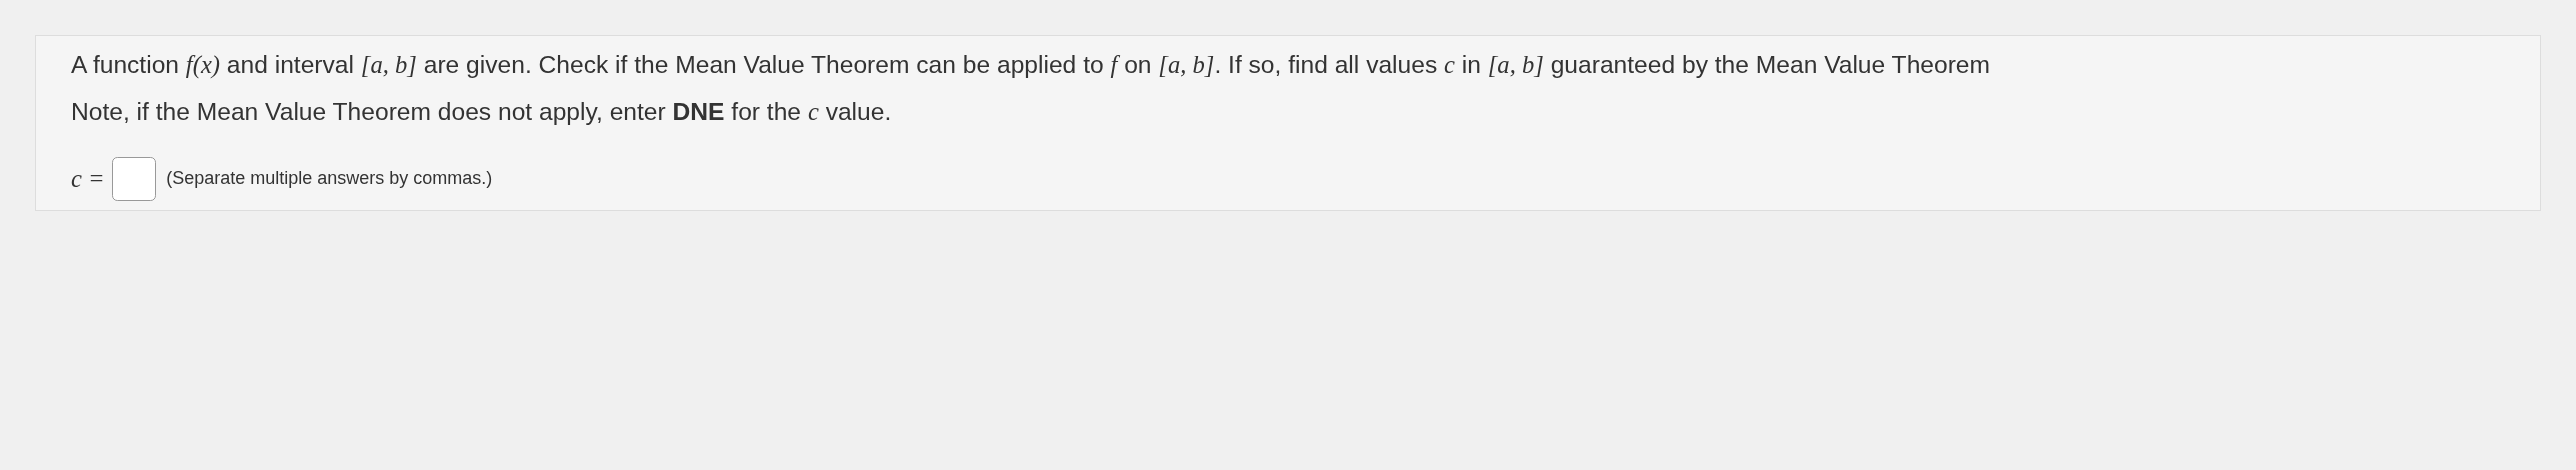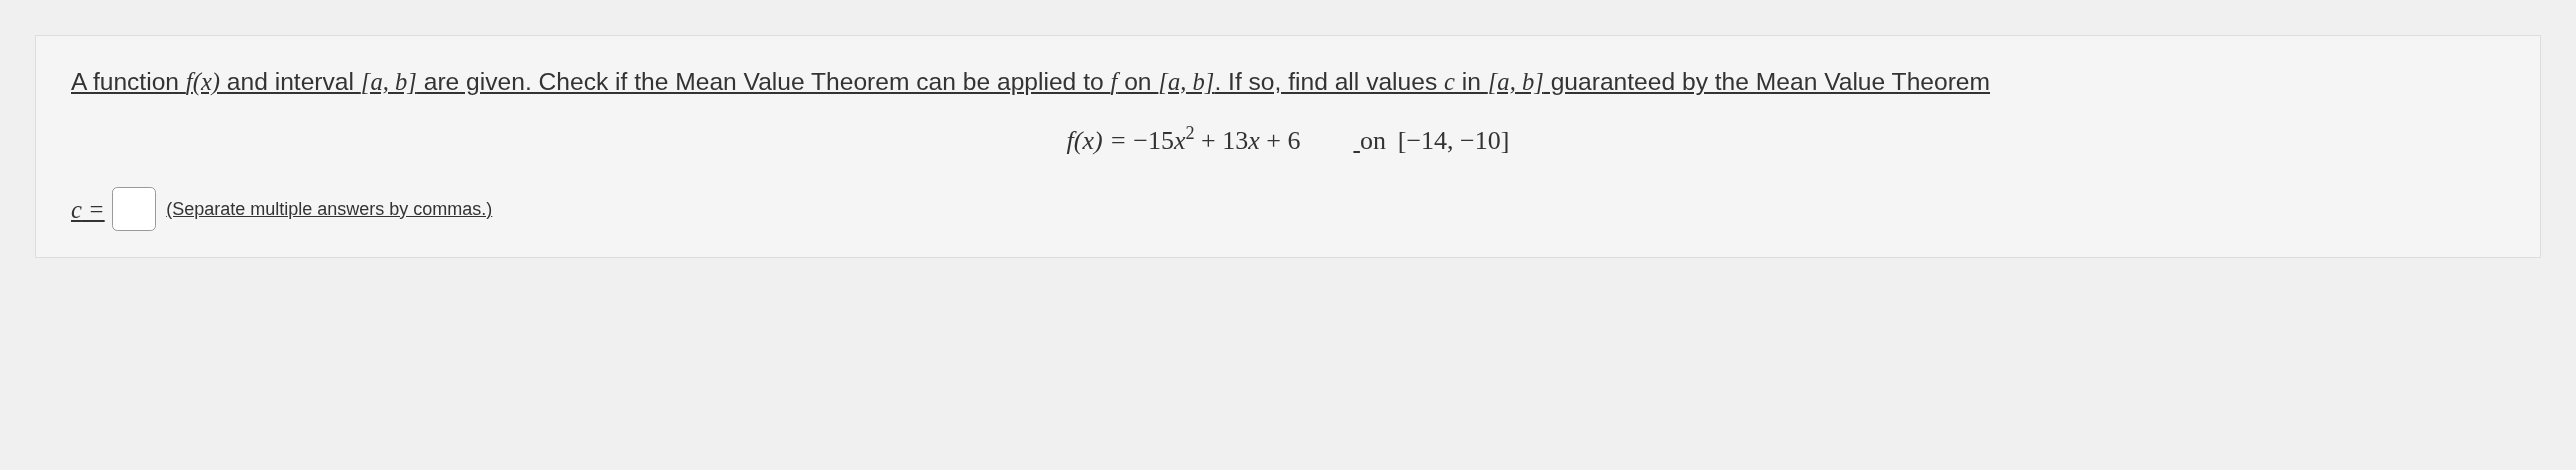--- a/index.html
+++ b/index.html
@@ -9,25 +9,24 @@
     }
     body {
       font-family: Arial, Helvetica, sans-serif;
       background: #f0f0f0;
       padding: 17.6px 0;
     }
     .problem-container {
       background: #f5f5f5;
       border: 0.9px solid #ddd;
       margin: 17.6px 35px;
-      padding: 26px 35px;
+      padding: 9px 35px;
       color: #333;
       font-size: 24.6px;
       line-height: 1.6;
-      text-decoration: underline;
     }
     .problem-text {
       margin-bottom: 7px;
     }
     .math-var {
       font-style: italic;
       font-family: 'Times New Roman', serif;
     }
     .math-expr {
       font-family: 'Times New Roman', serif;
@@ -85,29 +84,24 @@
       margin-right: 5.3px;
     }
   </style>
 </head>
 <body>
 
 <div class="problem-container">
   <div class="problem-text">
     <span>A function </span><span class="math-expr">f(x)</span><span> and interval </span><span class="math-expr">[a, b]</span><span> are given. Check if the Mean Value Theorem can be applied to </span><span class="math-var">f</span><span> on </span><span class="math-expr">[a, b]</span><span>. If so, find all values </span><span class="math-var">c</span><span> in </span><span class="math-expr">[a, b]</span><span> guaranteed by the Mean Value Theorem</span>
   </div>
+  <div class="problem-text">
+    <span>Note, if the Mean Value Theorem does not apply, enter </span><span class="bold">DNE</span><span> for the </span><span class="math-var">c</span><span> value.</span>
+  </div>
 
-  <div class="equation-line">
-    <span class="equation-main">
-      <span class="math-expr">f(x) = </span><span>−15</span><span class="math-var">x</span><sup>2</sup><span> + 13</span><span class="math-var">x</span><span> + 6</span>
-    </span>
-    <span class="equation-interval">
-      <span class="on-word">on </span><span class="interval-br">[−14, −10]</span>
-    </span>
-  </div>
 
   <div class="answer-line">
     <span class="answer-label">
       <span class="math-var">c</span><span> = </span>
     </span>
     <input type="text" class="answer-input" style="">
     <span class="answer-hint">(Separate multiple answers by commas.)</span>
   </div>
 </div>
 

